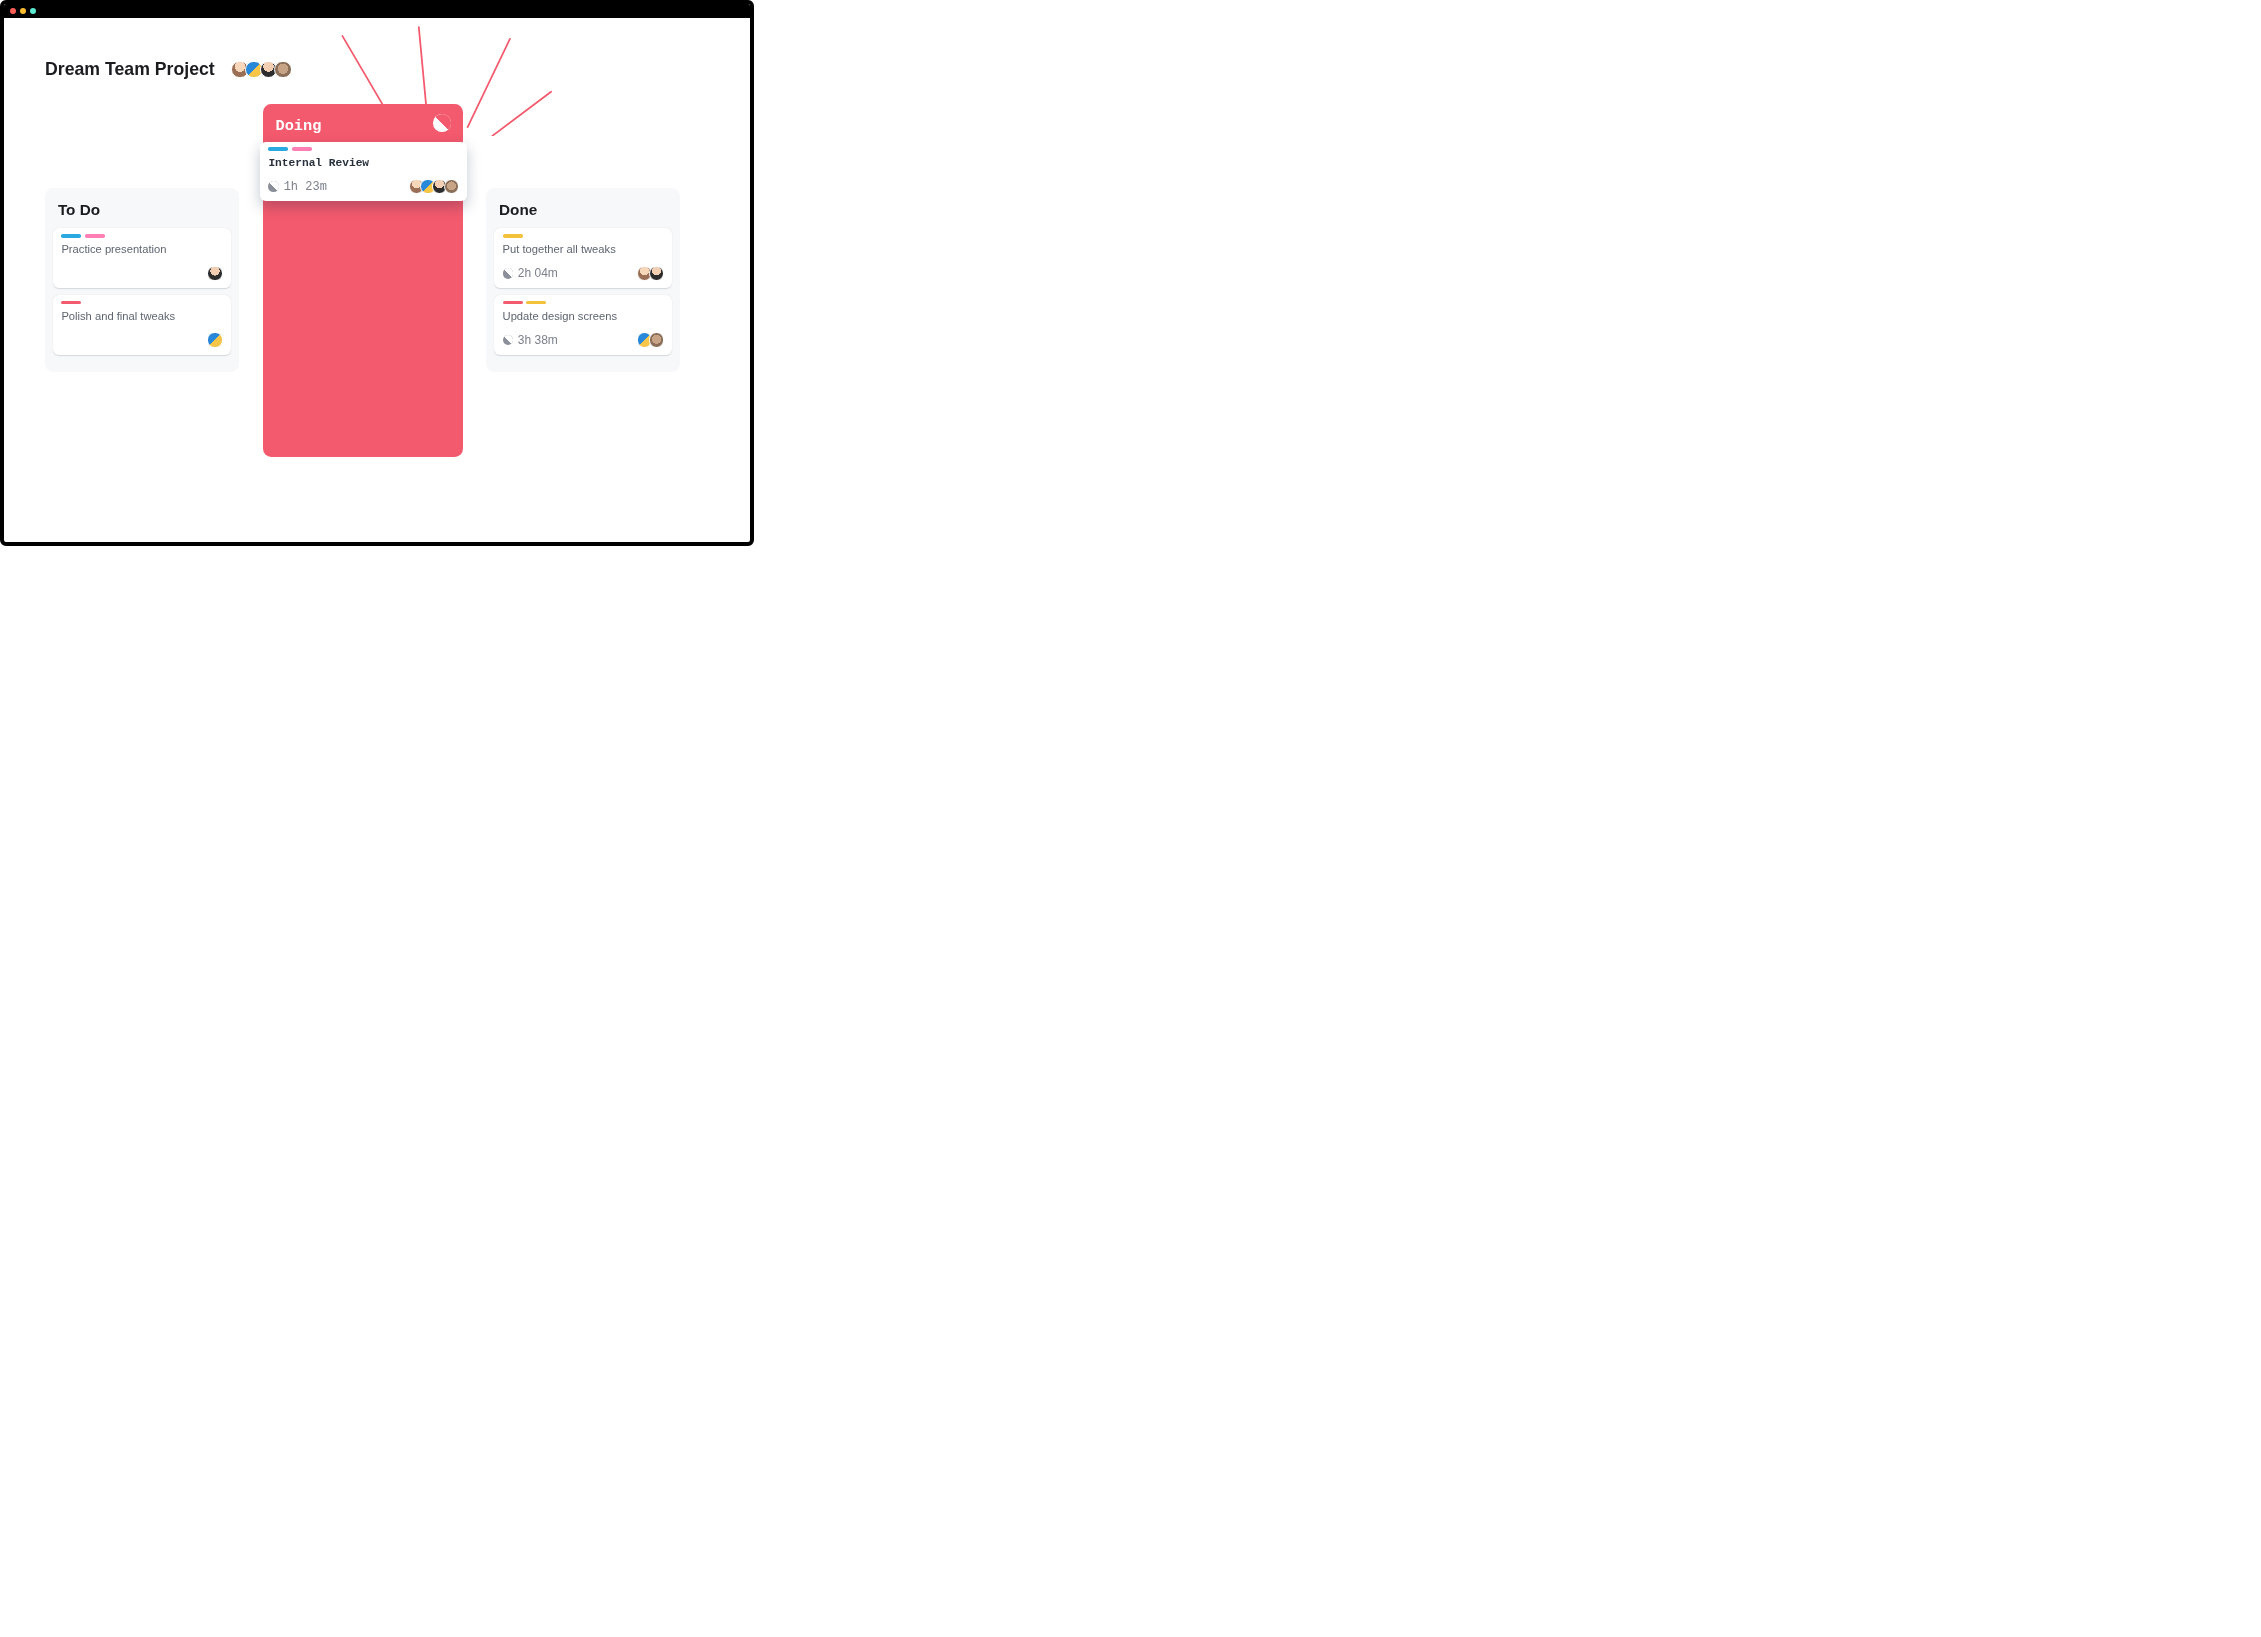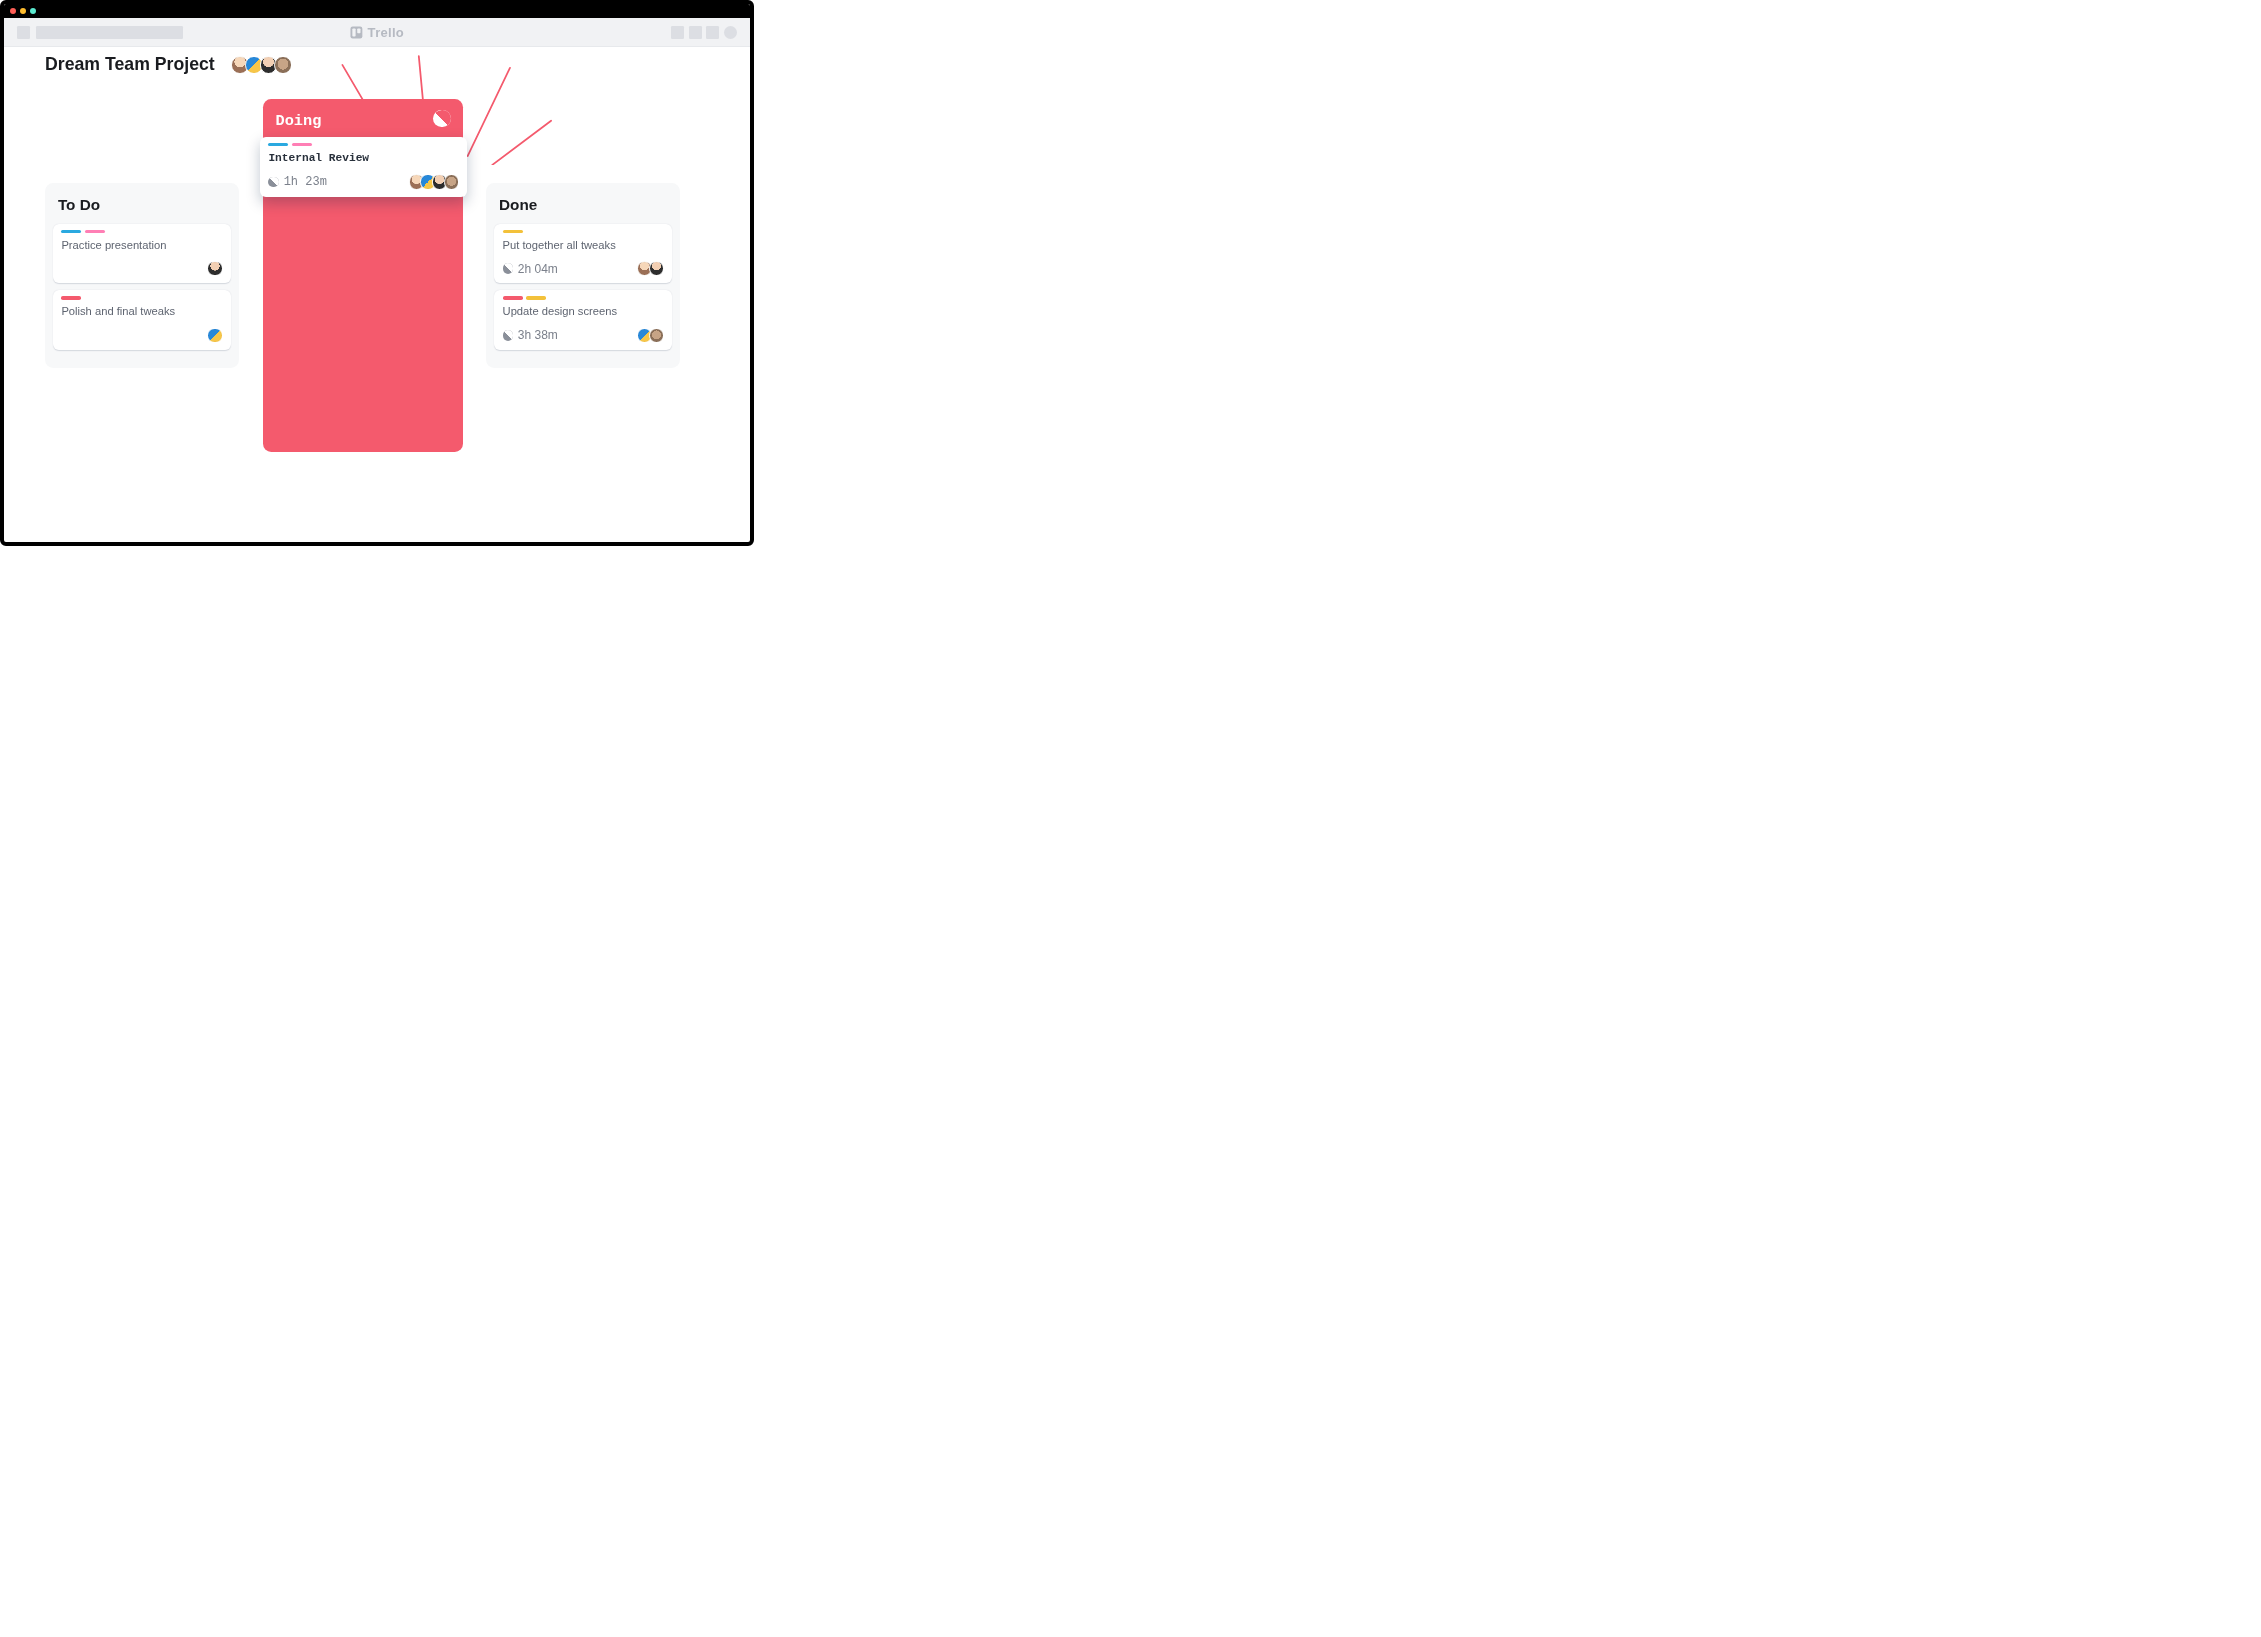--- a/index.html
+++ b/index.html
@@ -53,21 +53,21 @@
     display:flex; align-items:center; gap:4.7px;
     color:#b6bac2; font-weight:700; font-size:13px; letter-spacing:0.3px;
   }
   .trello-glyph svg { display:block; }
   .toolbar-right { display:flex; gap:4.7px; align-items:center; }
   .ph-circle { width:13px; height:13px; border-radius:50%; background:#dcdee3; }
 
   
   .board {
     position:relative;
-    padding: 7px 41px 0 41px;
+    padding: 41px 41px 0 41px;
   }
   .board-header { display:flex; align-items:center; gap:16.5px; margin-bottom:23.6px; }
   .board-title {
     font-size:17.7px; font-weight:600; color:#1a1c20;
   }
   .member-cluster { display:flex; }
   .avatar {
     width:17.7px; height:17.7px; border-radius:50%;
     border:1.2px solid #fff; margin-left:-3.5px;
     background:#d8dae0 center/cover;
@@ -175,42 +175,20 @@
 <body>
 
 <div class="window-frame">
 
   <div class="titlebar">
     <div class="traffic-light tl-red"></div>
     <div class="traffic-light tl-yellow"></div>
     <div class="traffic-light tl-green"></div>
   </div>
 
-  <div class="toolbar">
-    <div class="toolbar-left">
-      <div class="ph-block ph-sq-sm"></div>
-      <div class="ph-block ph-bar"></div>
-    </div>
-    <div class="toolbar-center">
-      <span class="trello-glyph">
-        <svg width="13" height="13" viewBox="0 0 24 24" fill="#b6bac2">
-            <rect x="1" y="1" width="22" height="22" rx="4"></rect>
-            <rect x="4.5" y="4.5" width="6" height="15" rx="1.5" fill="#f1f2f4"></rect>
-            <rect x="13.5" y="4.5" width="6" height="9" rx="1.5" fill="#f1f2f4"></rect>
-          </svg>
-      </span>
-      <span>Trello</span>
-    </div>
-    <div class="toolbar-right">
-      <div class="ph-block ph-sq-sm"></div>
-      <div class="ph-block ph-sq-sm"></div>
-      <div class="ph-block ph-sq-sm"></div>
-      <div class="ph-circle"></div>
-    </div>
-  </div>
 
   <div class="board">
 
     <svg class="rays" width="247" height="112" viewBox="0 0 420 190">
       <line x1="140" y1="165" x2="55" y2="20"></line>
       <line x1="200" y1="165" x2="185" y2="5"></line>
       <line x1="268" y1="175" x2="340" y2="25"></line>
       <line x1="310" y1="190" x2="410" y2="115"></line>
     </svg>
 

